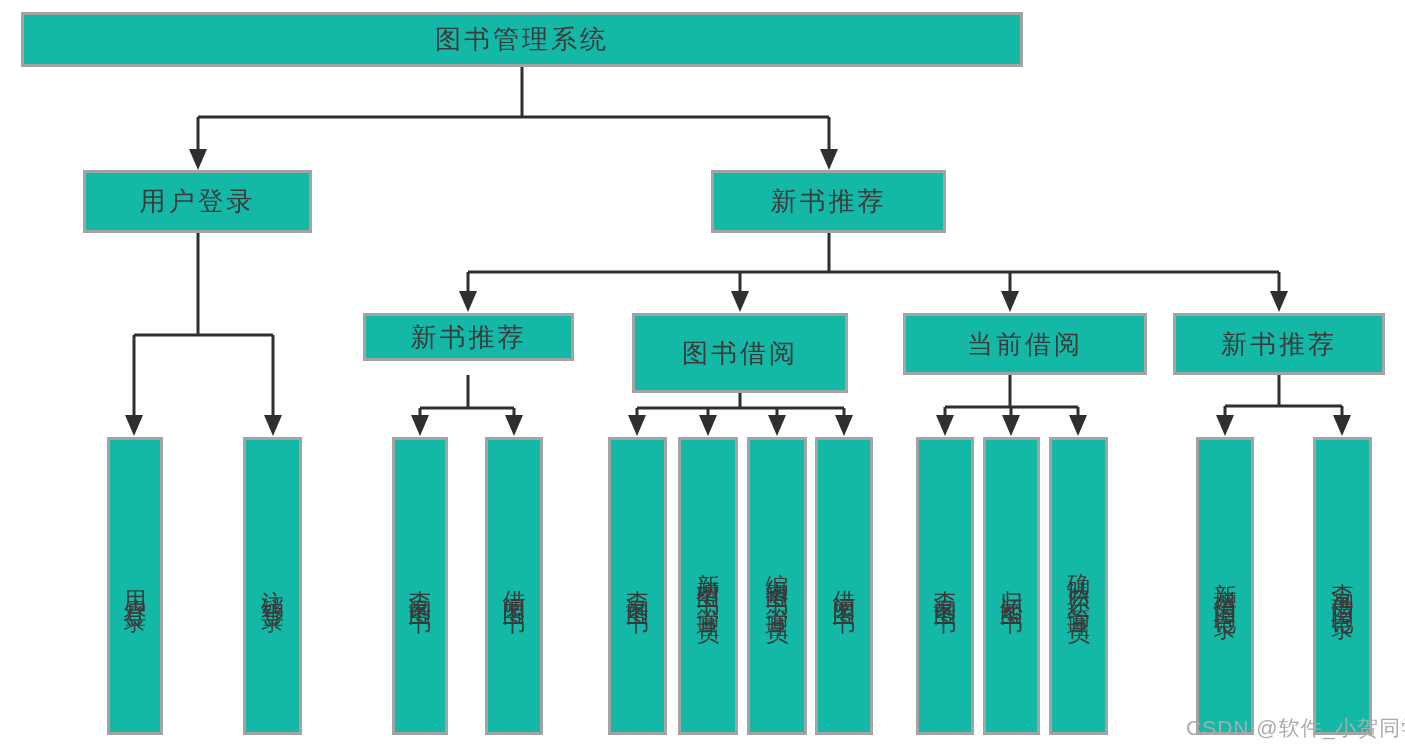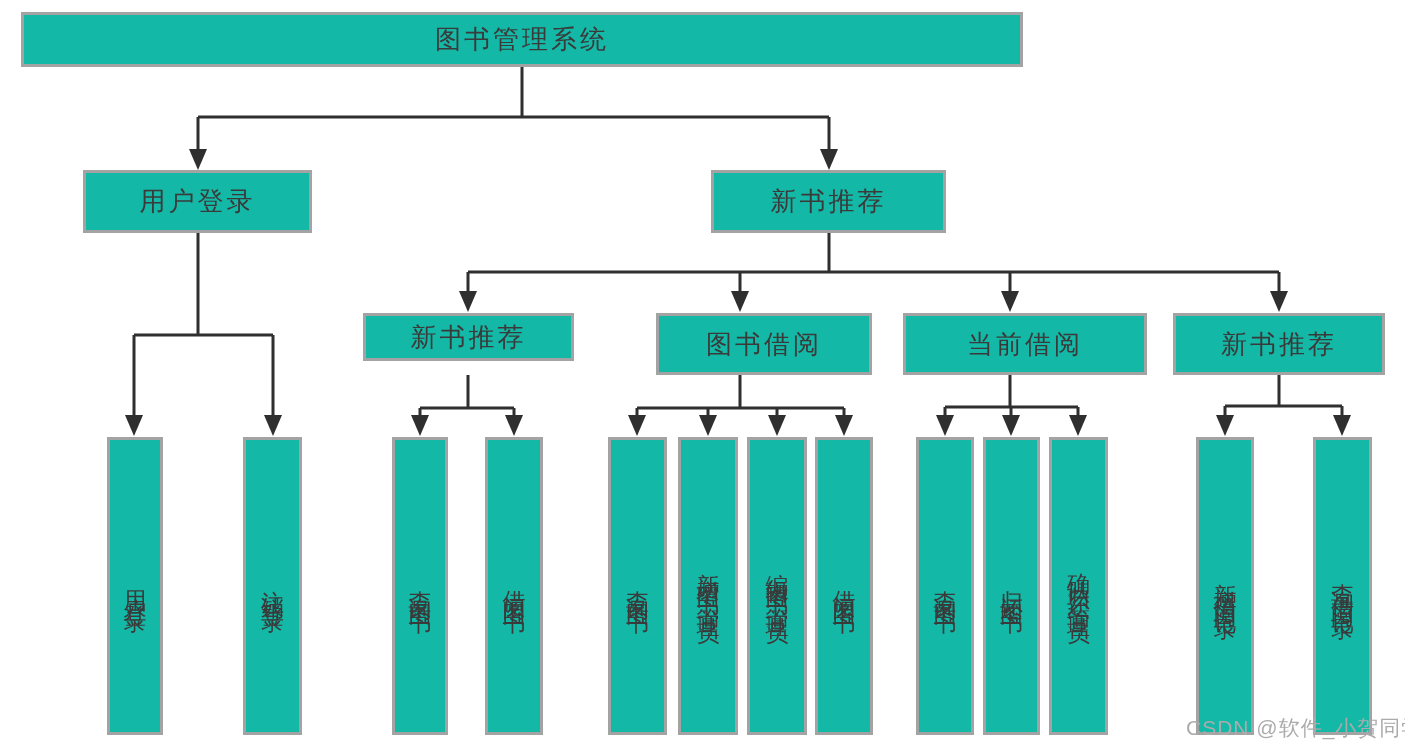--- a/index.html
+++ b/index.html
@@ -101,21 +101,21 @@
   <div class="box hbox" style="left:83px; top:170px; width:229px; height:63px">
     <span class="lbl">用户登录</span>
   </div>
   <div class="box hbox" style="left:711px; top:170px; width:235px; height:63px">
     <span class="lbl">新书推荐</span>
   </div>
 
   <div class="box hbox" style="left:363px; top:313px; width:211px; height:48px">
     <span class="lbl">新书推荐</span>
   </div>
-  <div class="box hbox" style="left:656px; top:313px; width:216px; height:62px">
+  <div class="box hbox" style="left:632px; top:313px; width:216px; height:80px">
     <span class="lbl">图书借阅</span>
   </div>
   <div class="box hbox" style="left:903px; top:313px; width:244px; height:62px">
     <span class="lbl">当前借阅</span>
   </div>
   <div class="box hbox" style="left:1173px; top:313px; width:212px; height:62px">
     <span class="lbl">新书推荐</span>
   </div>
 
   <div class="box vbox" style="left:107px; top:437px; width:56px; height:298px">

